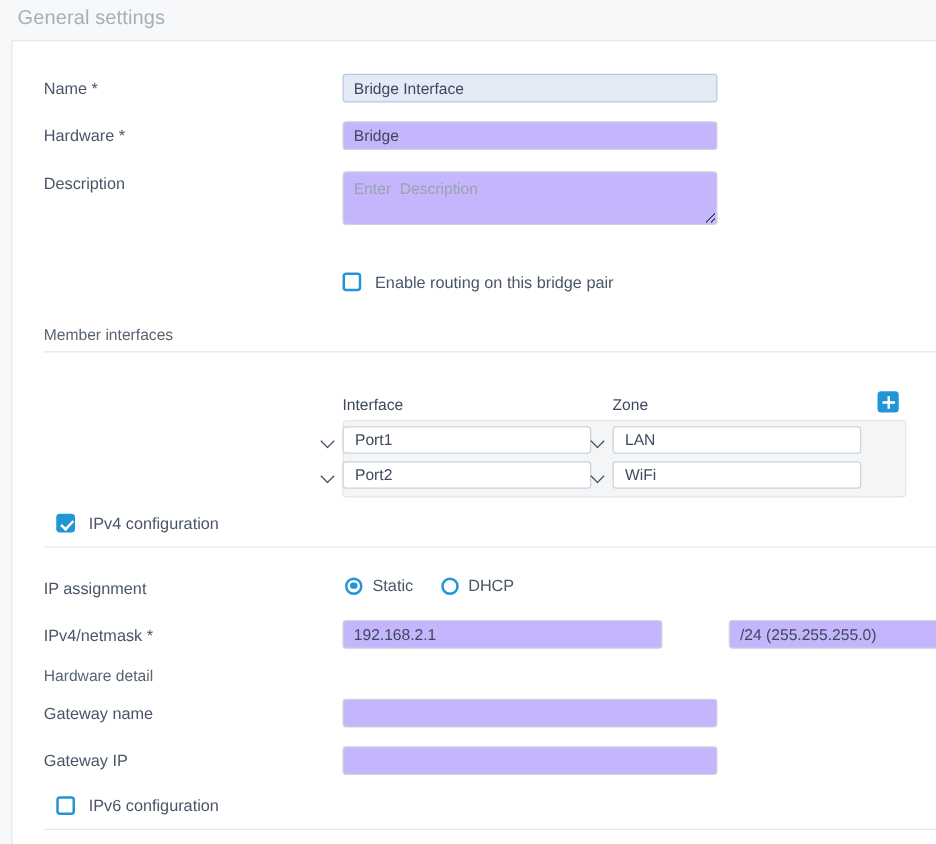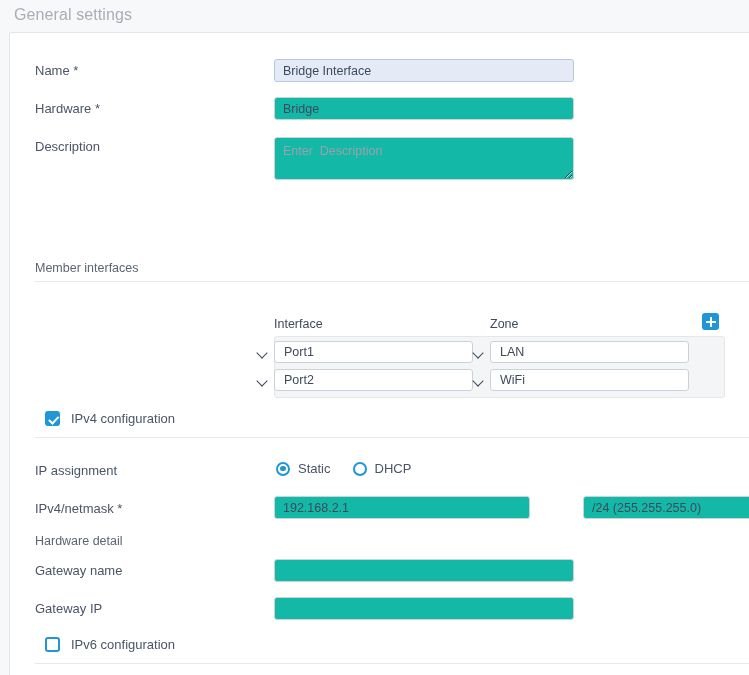--- a/index.html
+++ b/index.html
@@ -57,21 +57,21 @@
 
   
   .txt {
     position: absolute;
     box-sizing: border-box;
     height: 23px;
     padding: 0 8px;
     font-family: "Liberation Sans", sans-serif;
     font-size: 12.5px;
     color: #3d4a5c;
-    background: #14b8a6;
+    background: #c4b5fd;
     border: 1px solid #ccd2d9;
     border-radius: 3px;
     outline: none;
   }
   .txt.focused {
     background: #e4ebf7;
     border-color: #b9c6dd;
   }
   .txt::placeholder {
     color: #9aa2ab;
@@ -262,20 +262,24 @@
 
   <div class="lbl" style="top:30px;">Name *</div>
   <input class="txt focused" type="text" style="left: 264px; top: 26px; width: 300px;" value="Bridge Interface">
 
   <div class="lbl" style="top:68px;">Hardware *</div>
   <input class="txt" type="text" style="left: 264px; top: 64px; width: 300px;" value="Bridge">
 
   <div class="lbl" style="top:106px;">Description</div>
   <textarea class="txt" style="left: 264px; top: 104px; width: 300px;" placeholder="Enter  Description"></textarea>
 
+  <div class="cbwrap" style="left:264px; top:185px;">
+    <span class="cbox"></span>
+    <span class="cblabel">Enable routing on this bridge pair</span>
+  </div>
 
   <div class="section" style="top:228px;">Member interfaces</div>
   <div class="rule" style="top:248px;"></div>
 
   <div class="colhead" style="left:264px; top:284px;">Interface</div>
   <div class="colhead" style="left:480px; top:284px;">Zone</div>
 
   <div class="addbtn" style="left:692px; top:280px;"></div>
 
   <div class="mi-panel"></div>

